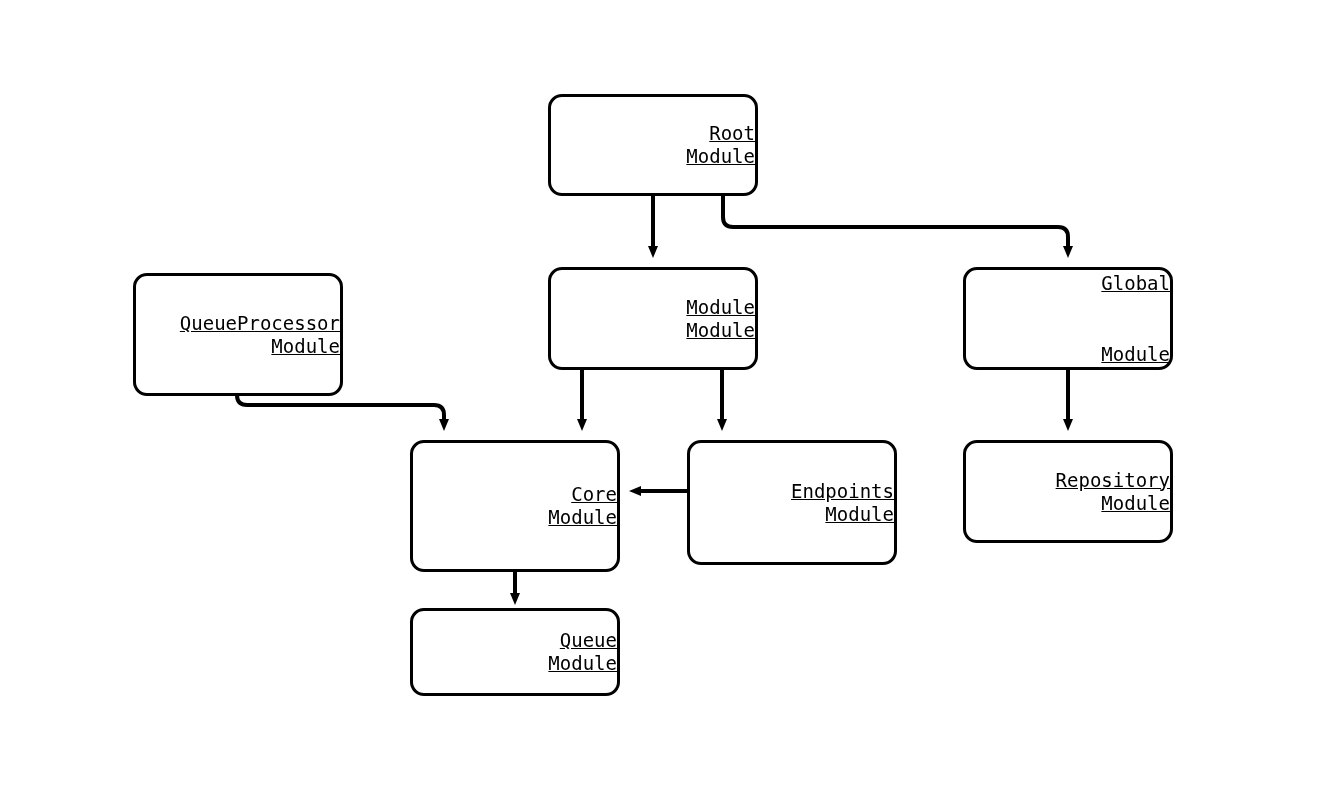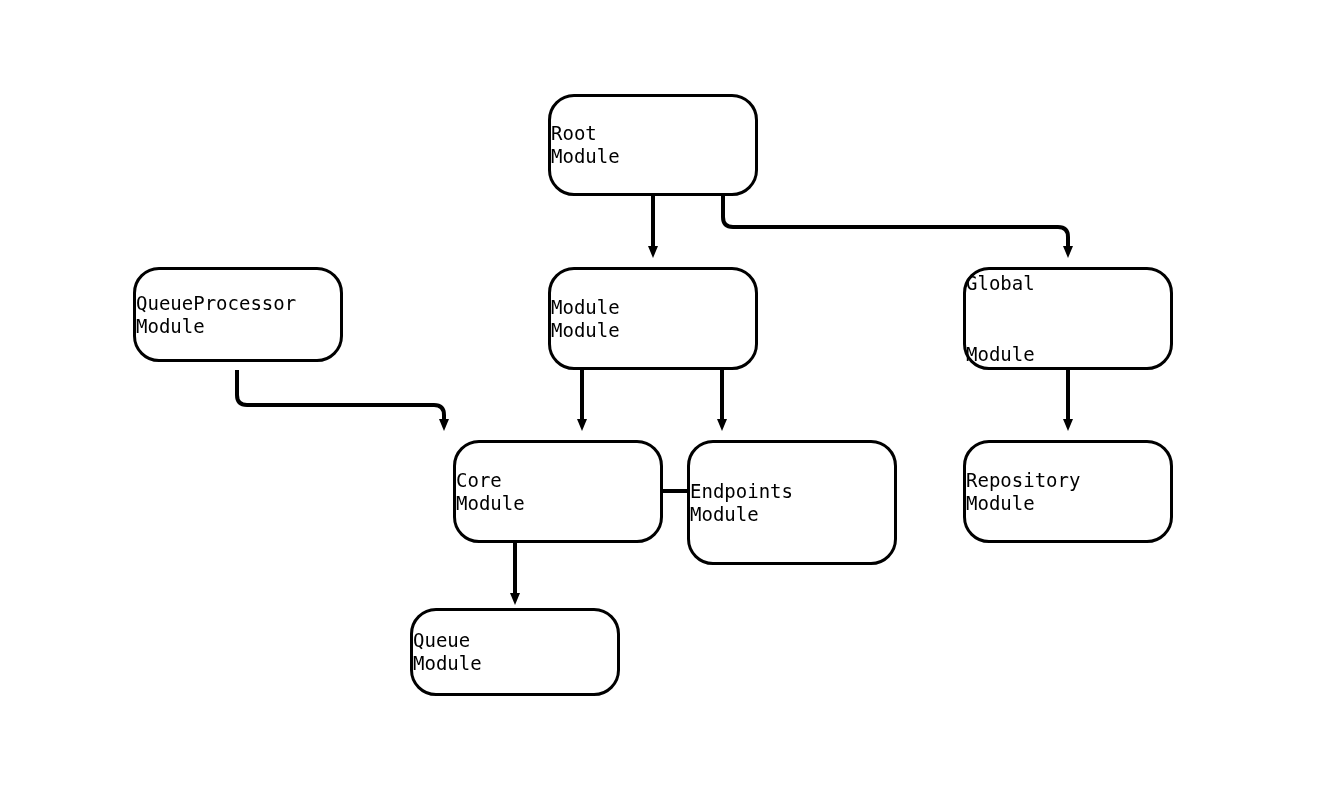--- a/index.html
+++ b/index.html
@@ -24,26 +24,27 @@
     left: 0;
     top: 0;
     width: 1337px;
     height: 809px;
   }
   .node {
     position: absolute;
     box-sizing: border-box;
     background: #ffffff;
     border: 3px solid #000000;
-    border-radius: 26px;
+    border-radius: 14px;
     display: flex;
     flex-direction: column;
-    align-items: flex-start;
+    align-items: flex-end;
     justify-content: center;
     z-index: 2;
+    text-decoration: underline;
   }
   .node-label {
     font-family: "DejaVu Sans Mono", monospace;
     font-size: 19px;
     line-height: 23px;
     color: #000000;
     text-align: center;
     white-space: pre;
     letter-spacing: 0px;
   }
@@ -91,36 +92,36 @@
     <g>
       <path d="M515,543 L515,594" stroke="#000000" stroke-width="4" fill="none" marker-end="url(#arrow-down)"></path>
     </g>
   </svg>
 
   <div class="node" style="left:548px; top:94px; width:210px; height:102px;">
     <div class="node-label">Root</div>
     <div class="node-label">Module</div>
   </div>
 
-  <div class="node" style="left:133px; top:267px; width:210px; height:95px;">
+  <div class="node" style="left:133px; top:273px; width:210px; height:123px;">
     <div class="node-label">QueueProcessor</div>
     <div class="node-label">Module</div>
   </div>
 
   <div class="node" style="left:548px; top:267px; width:210px; height:103px;">
     <div class="node-label">Module</div>
     <div class="node-label">Module</div>
   </div>
 
   <div class="node" style="left:963px; top:267px; width:210px; height:103px;gap:48px;">
     <div class="node-label">Global</div>
     <div class="node-label">Module</div>
   </div>
 
-  <div class="node" style="left:410px; top:440px; width:210px; height:103px;margin-left:43px;">
+  <div class="node" style="left:410px; top:440px; width:210px; height:132px;">
     <div class="node-label">Core</div>
     <div class="node-label">Module</div>
   </div>
 
   <div class="node" style="left:687px; top:440px; width:210px; height:125px;">
     <div class="node-label">Endpoints</div>
     <div class="node-label">Module</div>
   </div>
 
   <div class="node" style="left:963px; top:440px; width:210px; height:103px;">

